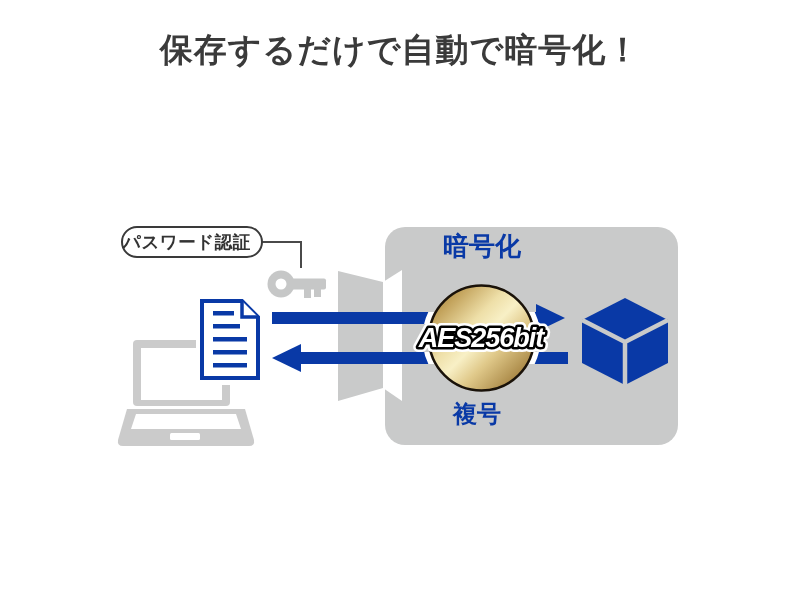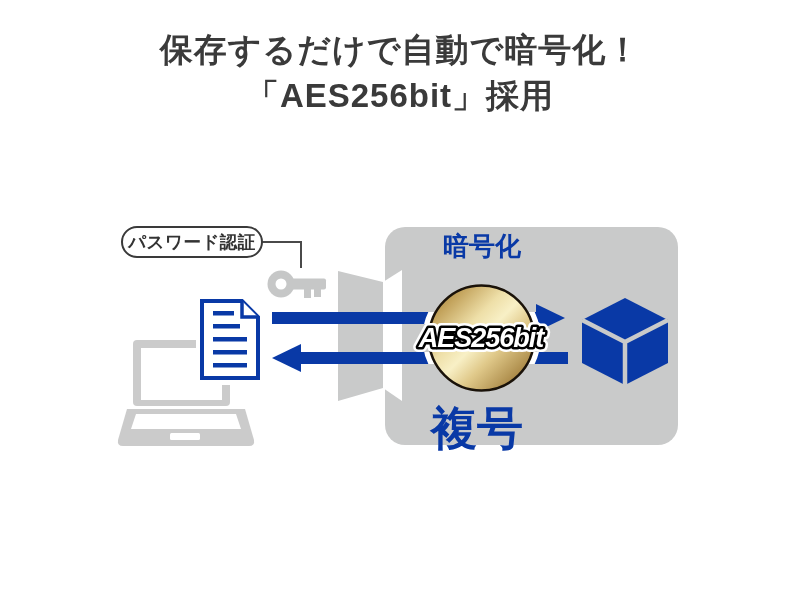--- a/index.html
+++ b/index.html
@@ -12,39 +12,38 @@
     position:absolute;top:27px;left:0;width:800px;
     text-align:center;color:#3a3a3a;font-weight:bold;
     font-size:33px;line-height:46px;letter-spacing:1px;
   }
   .stage{position:absolute;left:0;top:0;width:800px;height:600px;}
   .panel-label{
     position:absolute;transform:translateX(-50%);
     color:#0939a6;font-weight:bold;white-space:nowrap;
   }
   .label-encrypt{left:482px;top:229px;font-size:26px;}
-  .label-decrypt{left:477px;top:398px;font-size:46px;text-align:center;}
+  .label-decrypt{left:477px;top:398px;font-size:24px;text-align:center;}
   .pill{
     position:absolute;left:121px;top:226px;width:138px;height:28px;
     background:#ffffff;border:2.5px solid #3a3a3a;border-radius:17px;
-    display:flex;align-items:center;justify-content:center;
+    display:flex;align-items:center;justify-content:flex-start;
     font-size:17.5px;font-weight:bold;color:#333333;white-space:nowrap;
     letter-spacing:0.5px;
   }
   svg text.badge{
     font-family:"Liberation Sans","DejaVu Sans",sans-serif;
     font-weight:bold;font-style:italic;font-size:27px;letter-spacing:-1px;
   }
 </style>
 </head>
 <body>
 
 <div class="title">
   <div>保存するだけで自動で暗号化！</div>
-  <div>「AES256bit」採用</div>
 </div>
 
 <svg class="stage" width="800" height="600" viewBox="0 0 800 600" xmlns="http://www.w3.org/2000/svg">
   <defs>
     <linearGradient id="goldGrad" x1="0" y1="0" x2="1" y2="1">
       <stop offset="0" stop-color="#8f7134"></stop>
       <stop offset="0.18" stop-color="#c3a35c"></stop>
       <stop offset="0.38" stop-color="#eedfa8"></stop>
       <stop offset="0.5" stop-color="#f8f0c6"></stop>
       <stop offset="0.64" stop-color="#e0c98a"></stop>

